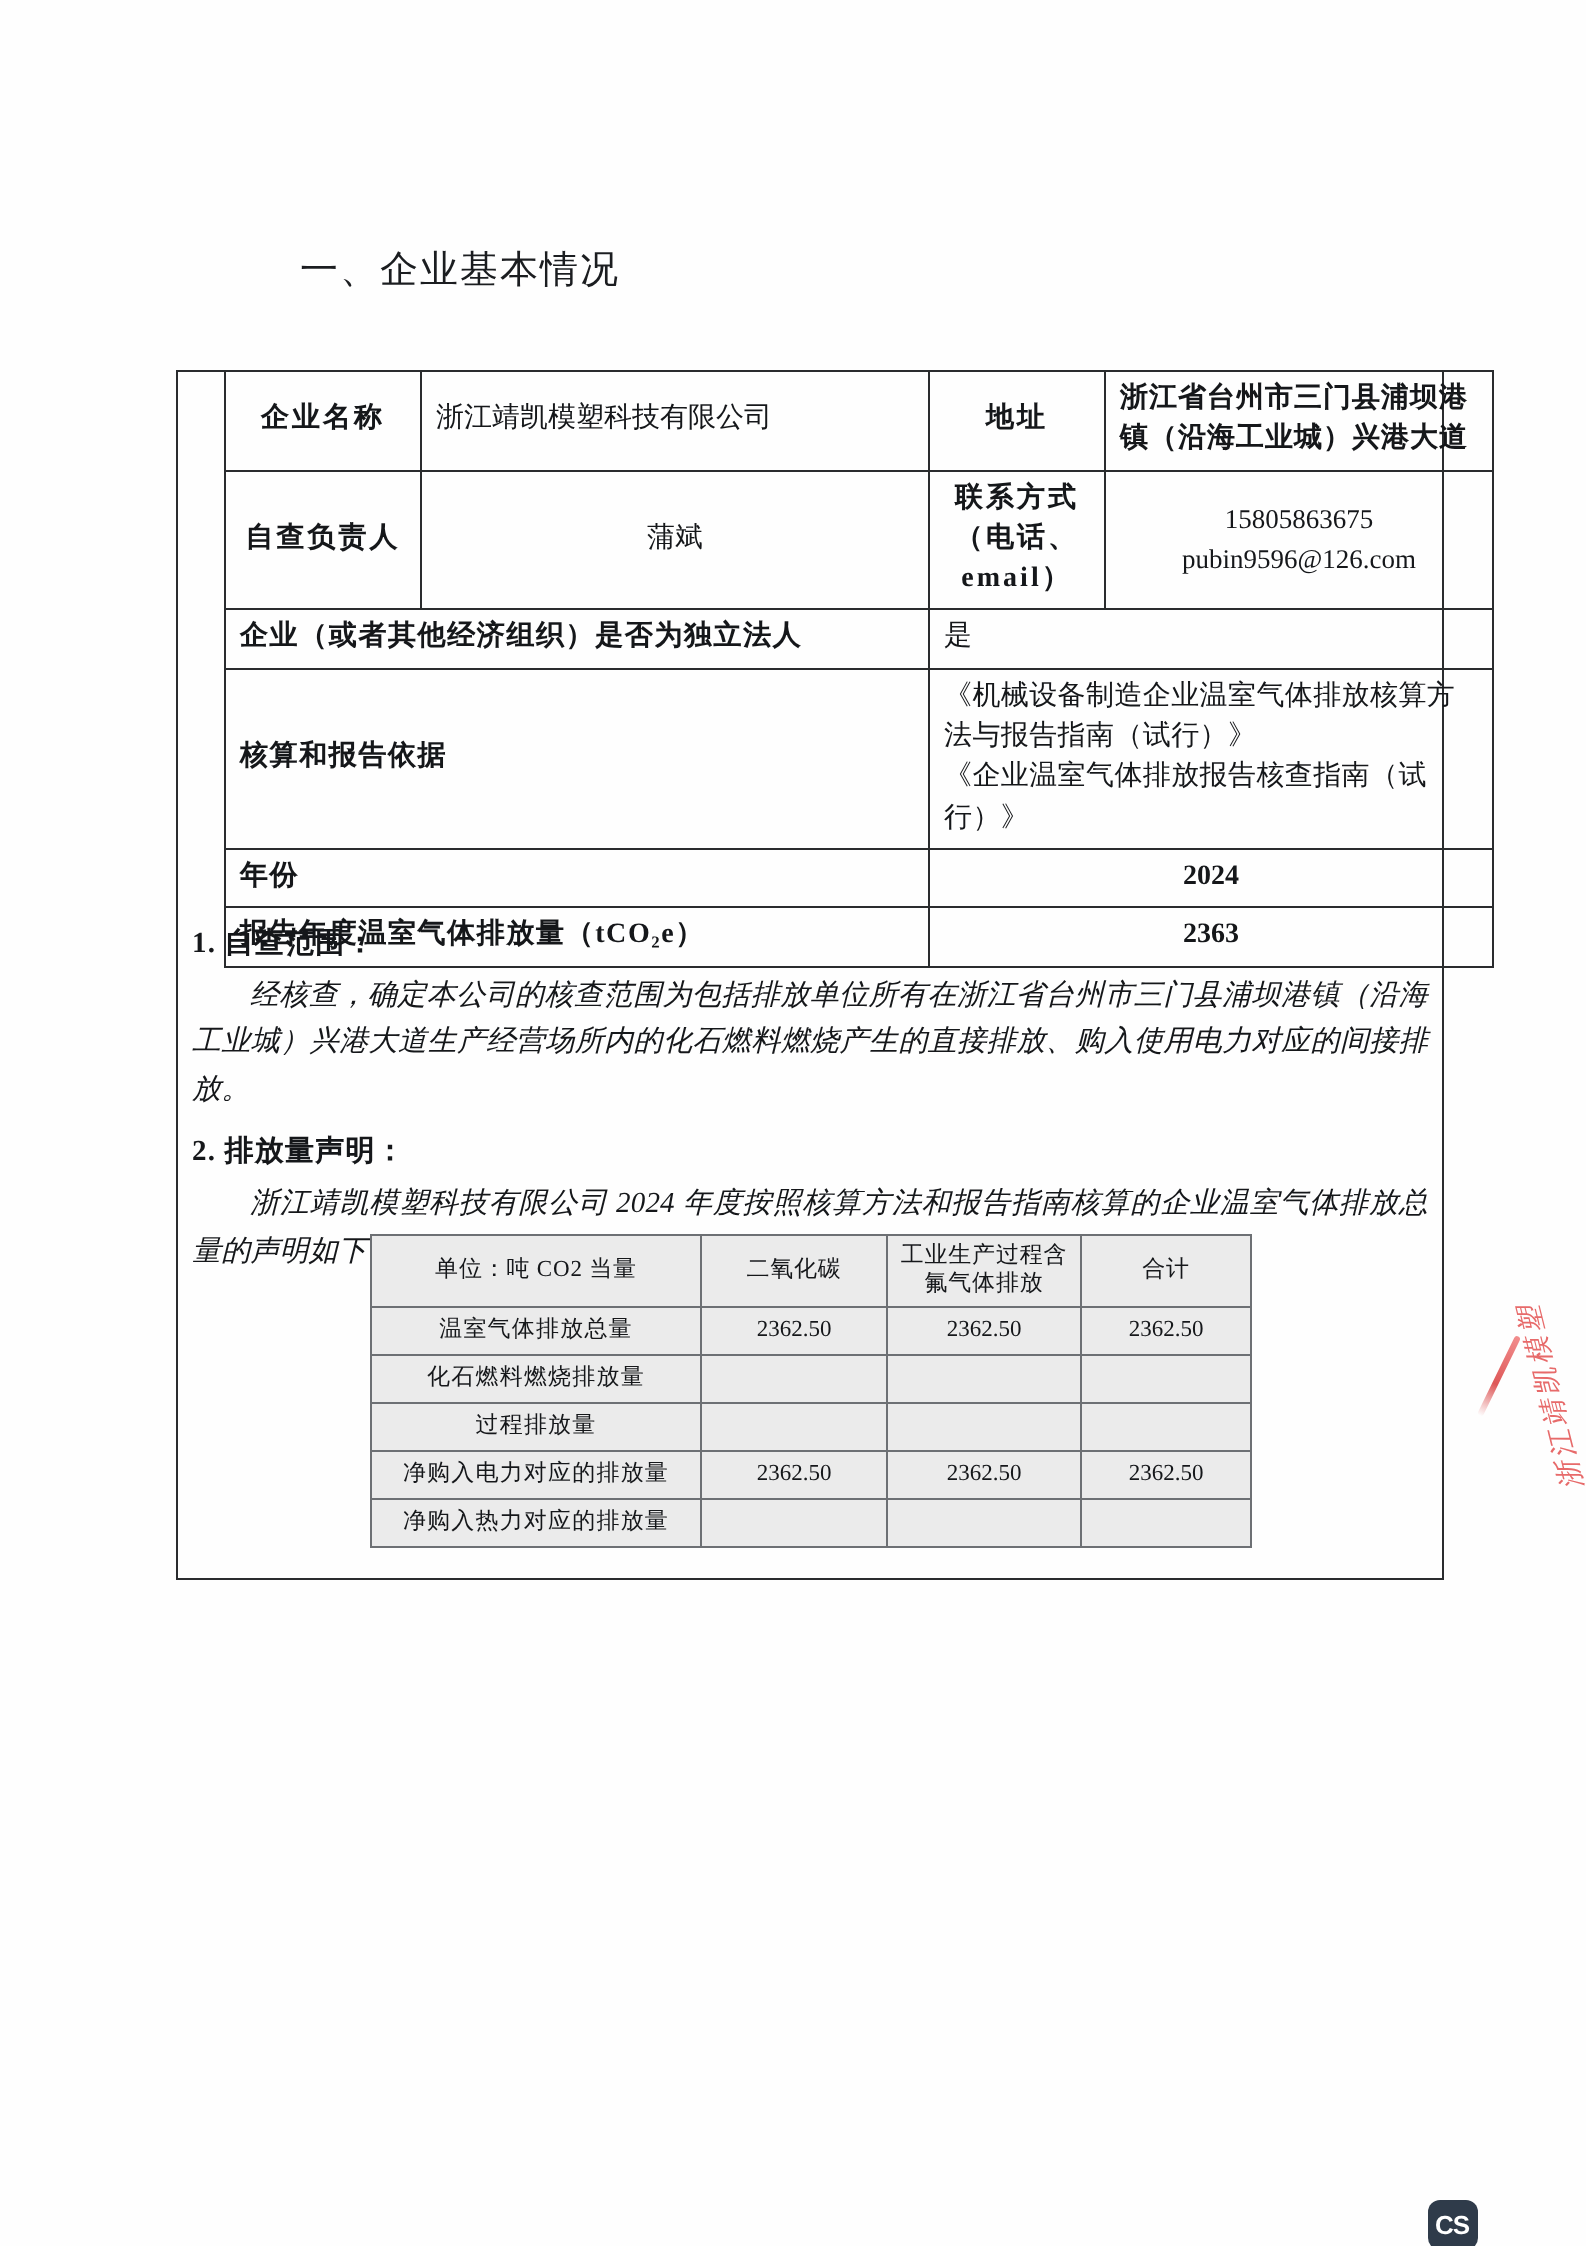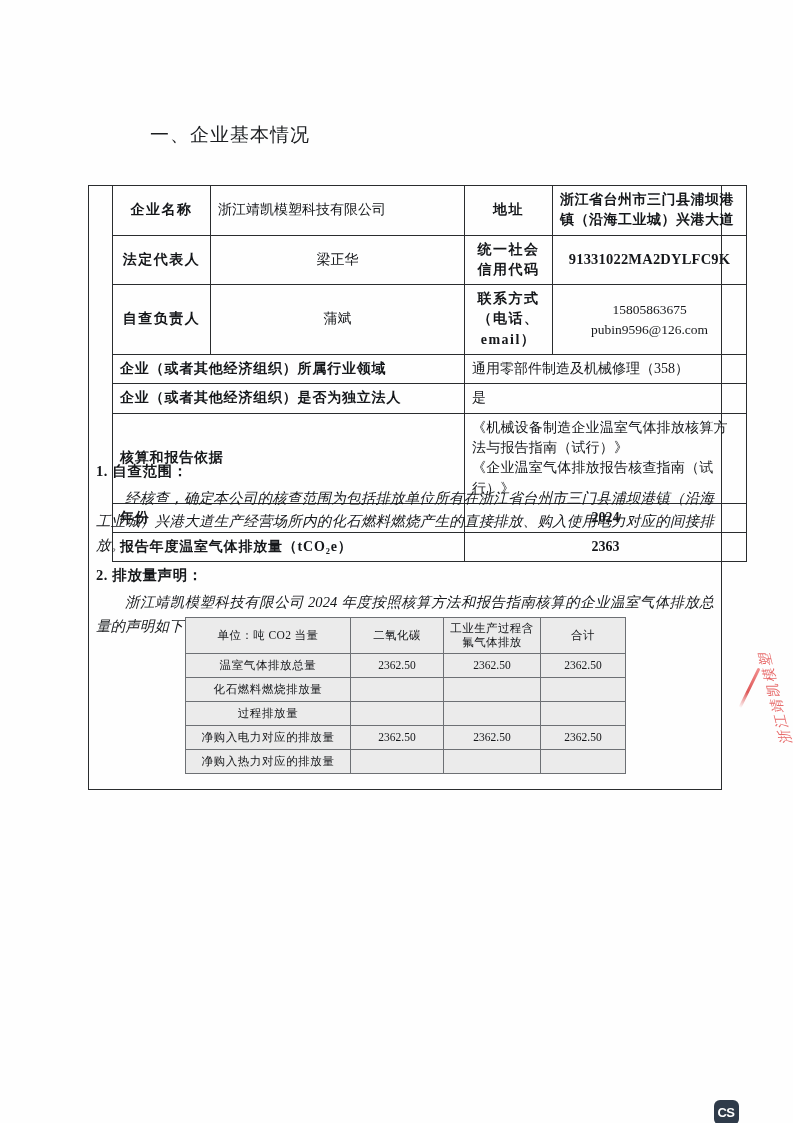--- a/index.html
+++ b/index.html
@@ -230,37 +230,27 @@
       <col style="width:194px">
     </colgroup>
     <tbody>
       <tr>
         <td class="c-label">企业名称</td>
         <td class="c-left">浙江靖凯模塑科技有限公司</td>
         <td class="c-label">地址</td>
         <td class="c-left addr bold-val">浙江省台州市三门县浦坝港镇（沿海工业城）兴港大道</td>
       </tr>
       <tr>
-        <td class="c-label">法定代表人</td>
-        <td class="c-center">梁正华</td>
-        <td class="c-label">统一社会信用代码</td>
-        <td class="c-center mono-val bold-val">91331022MA2DYLFC9K</td>
-      </tr>
-      <tr>
         <td class="c-label">自查负责人</td>
         <td class="c-center">蒲斌</td>
         <td class="c-label">联系方式（电话、email）</td>
         <td class="c-center contact-val">
           <div>15805863675</div>
           <div>pubin9596@126.com</div>
         </td>
-      </tr>
-      <tr>
-        <td class="lbl-wide" colspan="2">企业（或者其他经济组织）所属行业领域</td>
-        <td class="c-left" colspan="2">通用零部件制造及机械修理（358）</td>
       </tr>
       <tr>
         <td class="lbl-wide" colspan="2">企业（或者其他经济组织）是否为独立法人</td>
         <td class="c-left" colspan="2">是</td>
       </tr>
       <tr>
         <td class="lbl-wide" colspan="2">核算和报告依据</td>
         <td class="c-left basis" colspan="2">
           <div>《机械设备制造企业温室气体排放核算方法与报告指南（试行）》</div>
           <div>《企业温室气体排放报告核查指南（试行）》</div>

